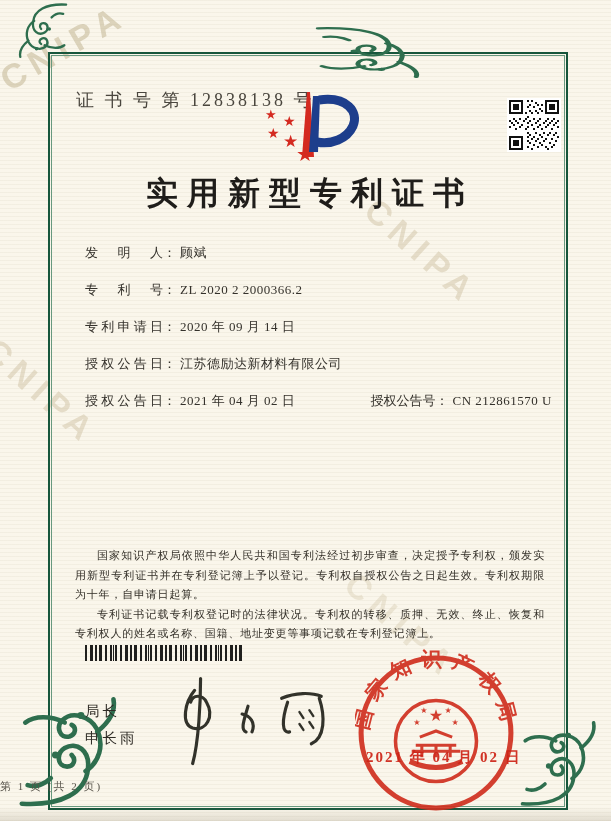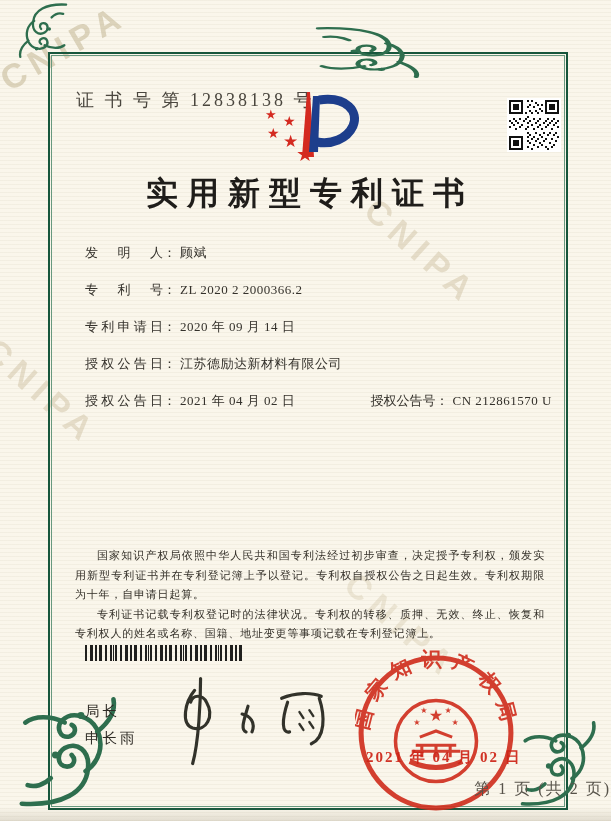--- a/index.html
+++ b/index.html
@@ -52,22 +52,22 @@
   }
   
   .commissioner{position:absolute;left:85px;top:698px;font-size:14.5px;color:#2f2c26;
     letter-spacing:3px;line-height:27px;}
   .signature{position:absolute;left:163px;top:670px;width:178px;height:104px;}
   
   .seal{position:absolute;left:355px;top:645px;width:162px;height:176px;opacity:0.92;}
   .stamp-date{position:absolute;left:366px;top:748px;font-size:15px;font-weight:bold;
     color:rgba(205,35,22,0.92);letter-spacing:2px;white-space:nowrap;}
   
-  .footer{position:absolute;left:0;top:779px;width:100%;text-align:right;
-    font-size:16px;color:#57534a;letter-spacing:2px;}
+  .footer{position:absolute;left:0;top:779px;width:100%;text-align:left;
+    font-size:11px;color:#57534a;letter-spacing:2px;}
   .flourish{position:absolute;pointer-events:none;}
 </style>
 </head>
 <body>
 
 <div class="page">
 
   <div class="wm" style="left:-6px;top:28px;transform:rotate(-30deg);color:rgba(190,175,140,0.5);">CNIPA</div>
   <div class="wm" style="left:352px;top:232px;transform:rotate(42deg);">CNIPA</div>
   <div class="wm" style="left:-28px;top:372px;transform:rotate(42deg);">CNIPA</div>

